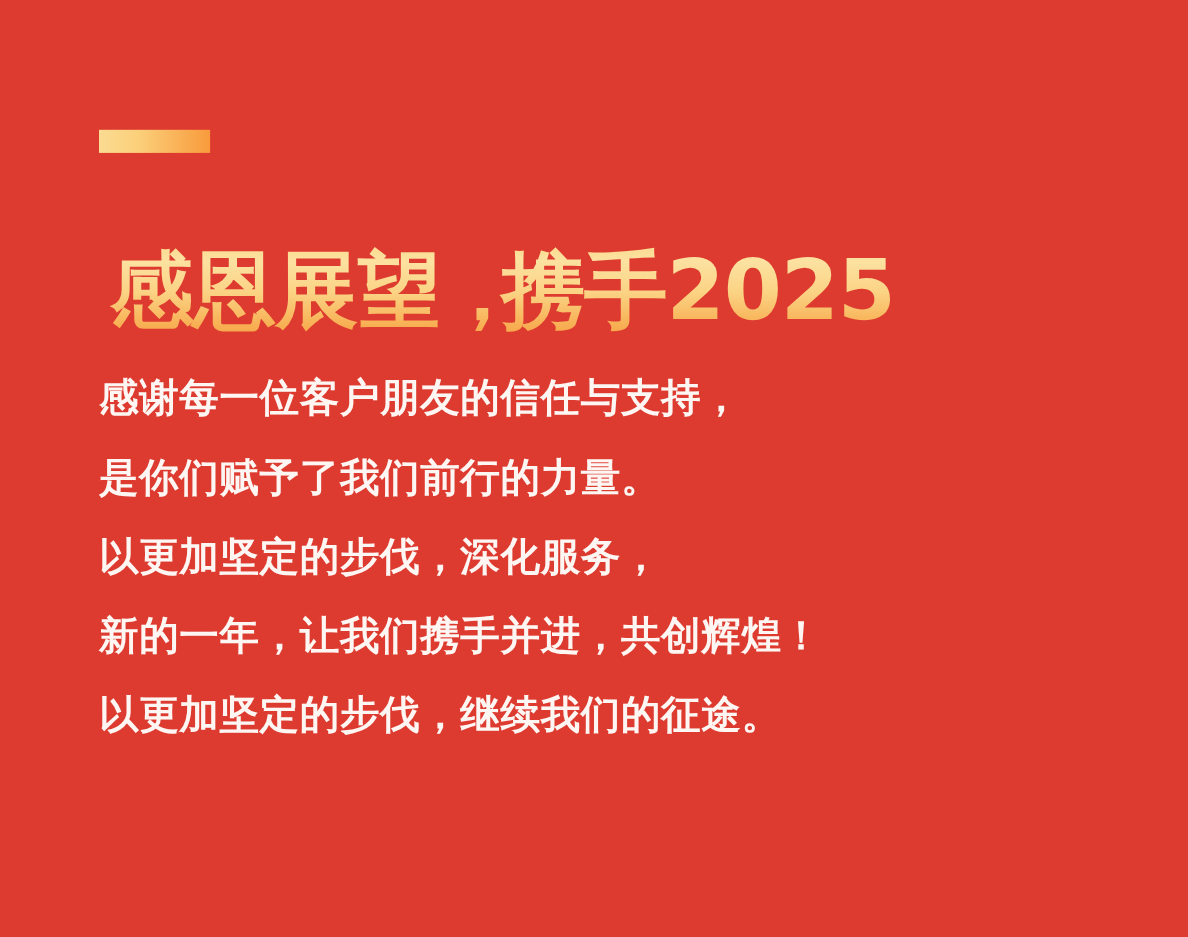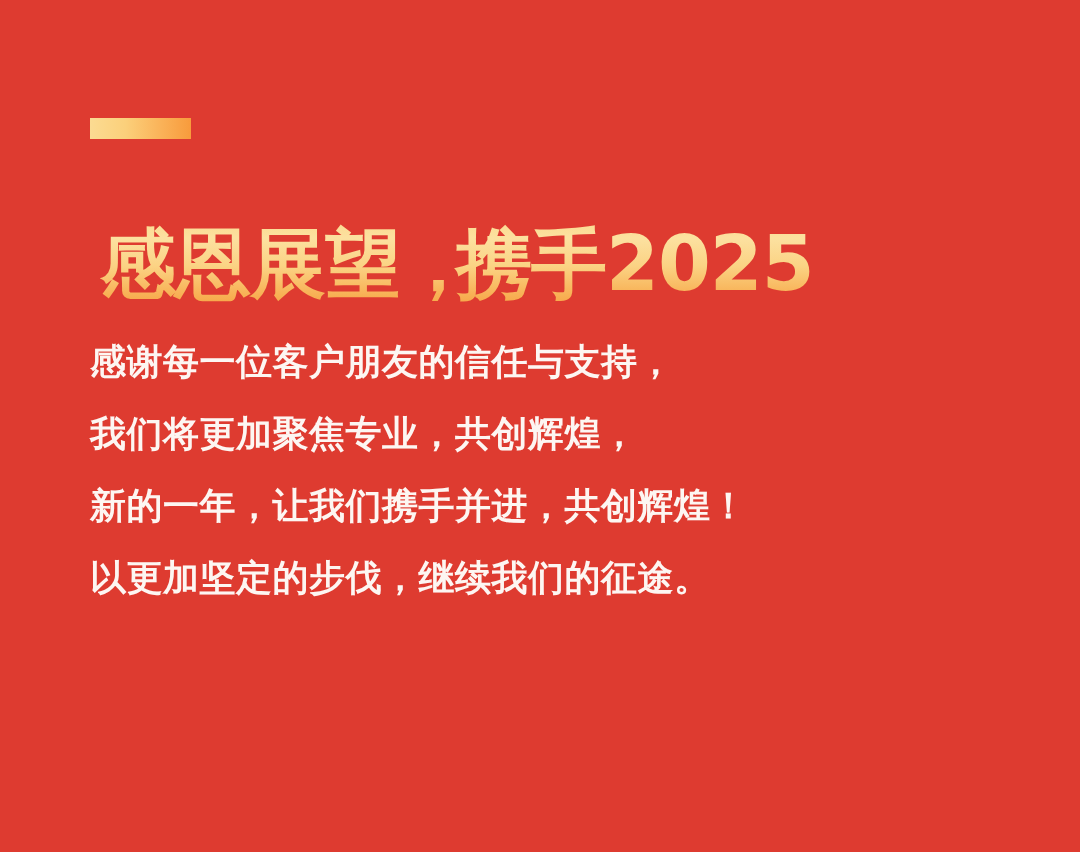--- a/index.html
+++ b/index.html
@@ -87,18 +87,19 @@
 <body>
 
 <div id="poster">
 
   <div id="accent-bar"></div>
 
   <h1 id="headline"><span>感恩展望</span><span class="cjk-comma">，</span><span>携手2025</span></h1>
 
   <div id="body-lines">
     <span class="body-line">感谢每一位客户朋友的信任与支持，</span>
-    <span class="body-line">我们将更加聚焦专业，共创辉煌，</span>
+    <span class="body-line">是你们赋予了我们前行的力量。</span>
+    <span class="body-line">以更加坚定的步伐，深化服务，</span>
     <span class="body-line">新的一年，让我们携手并进，共创辉煌！</span>
     <span class="body-line">以更加坚定的步伐，继续我们的征途。</span>
   </div>
 
 </div>
 
 </body></html>

